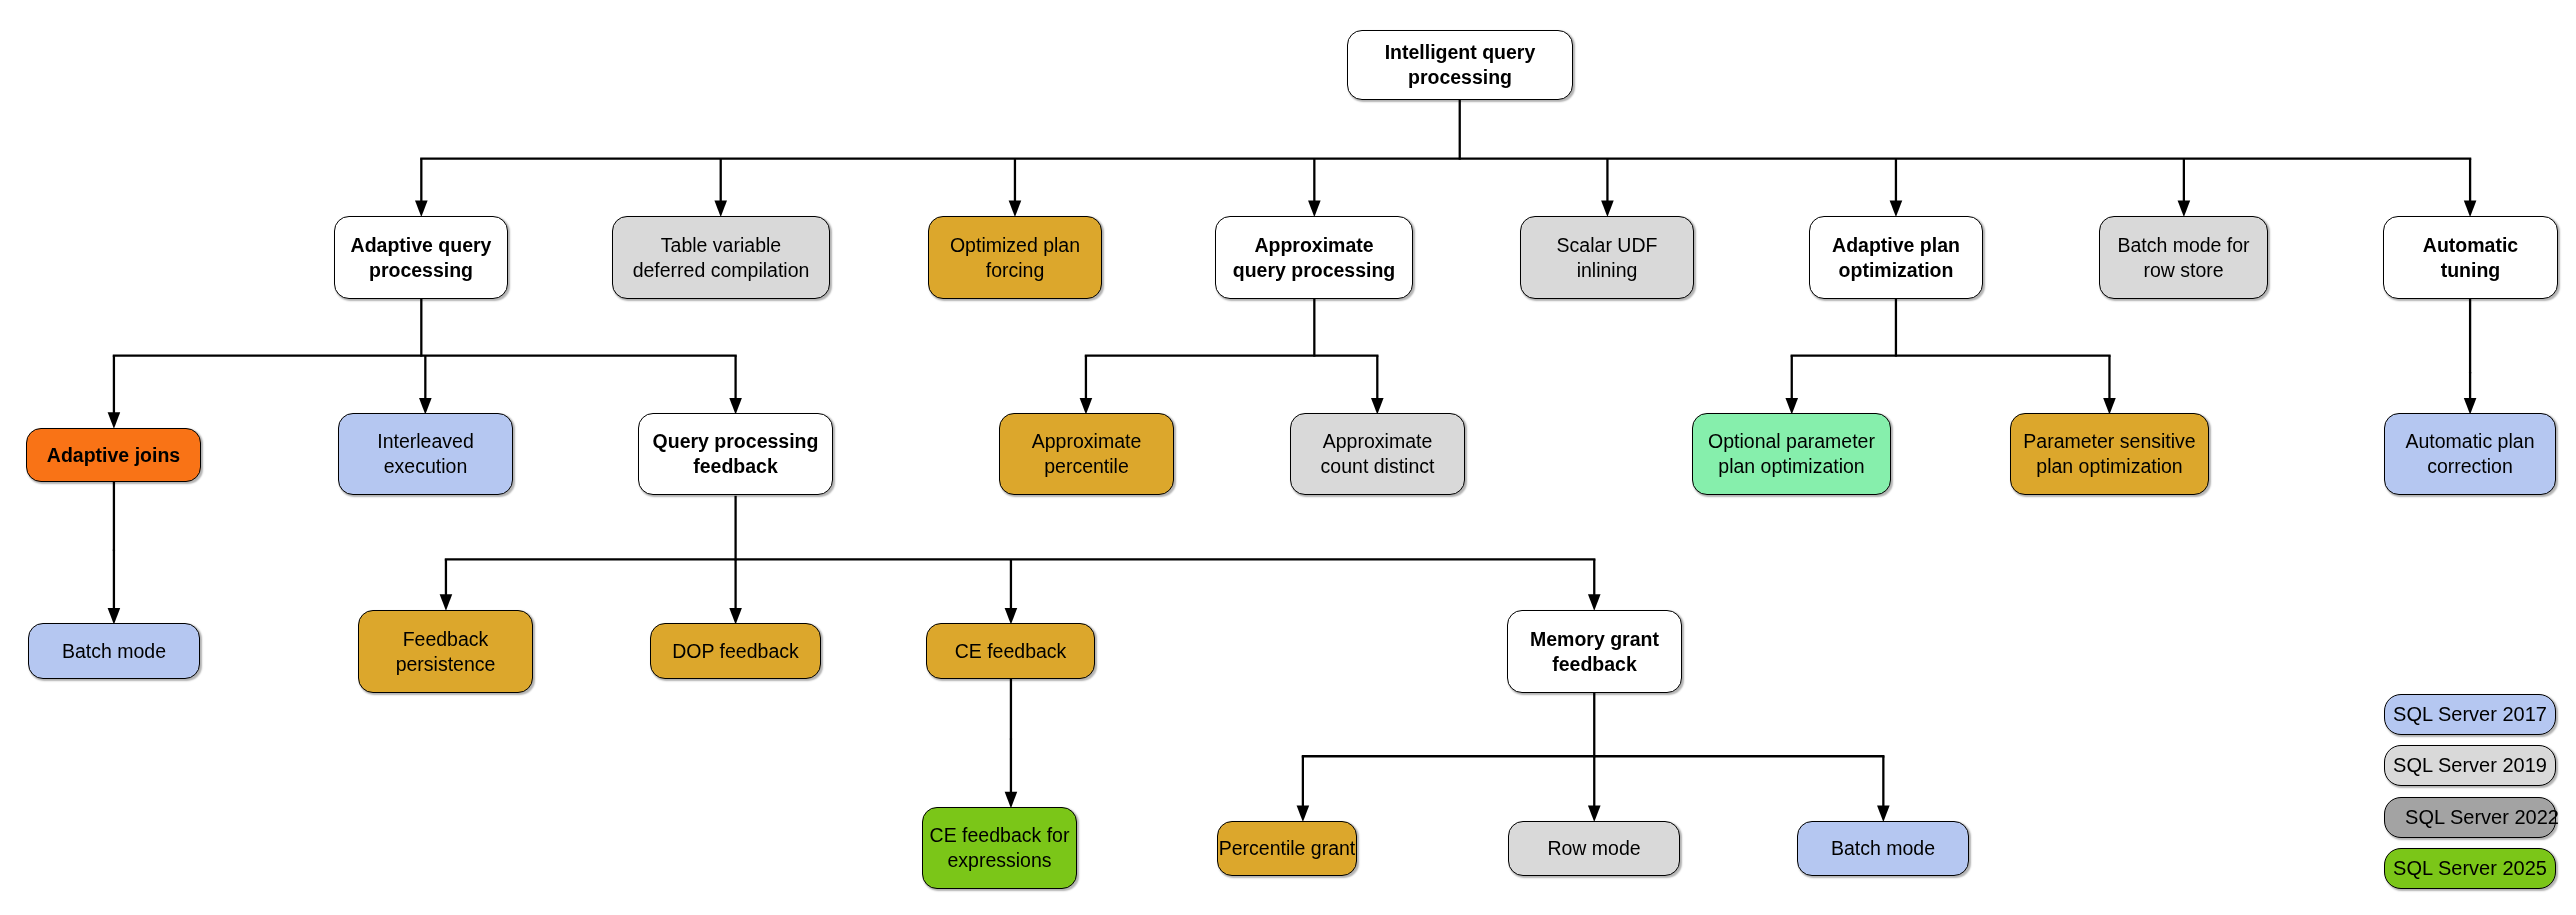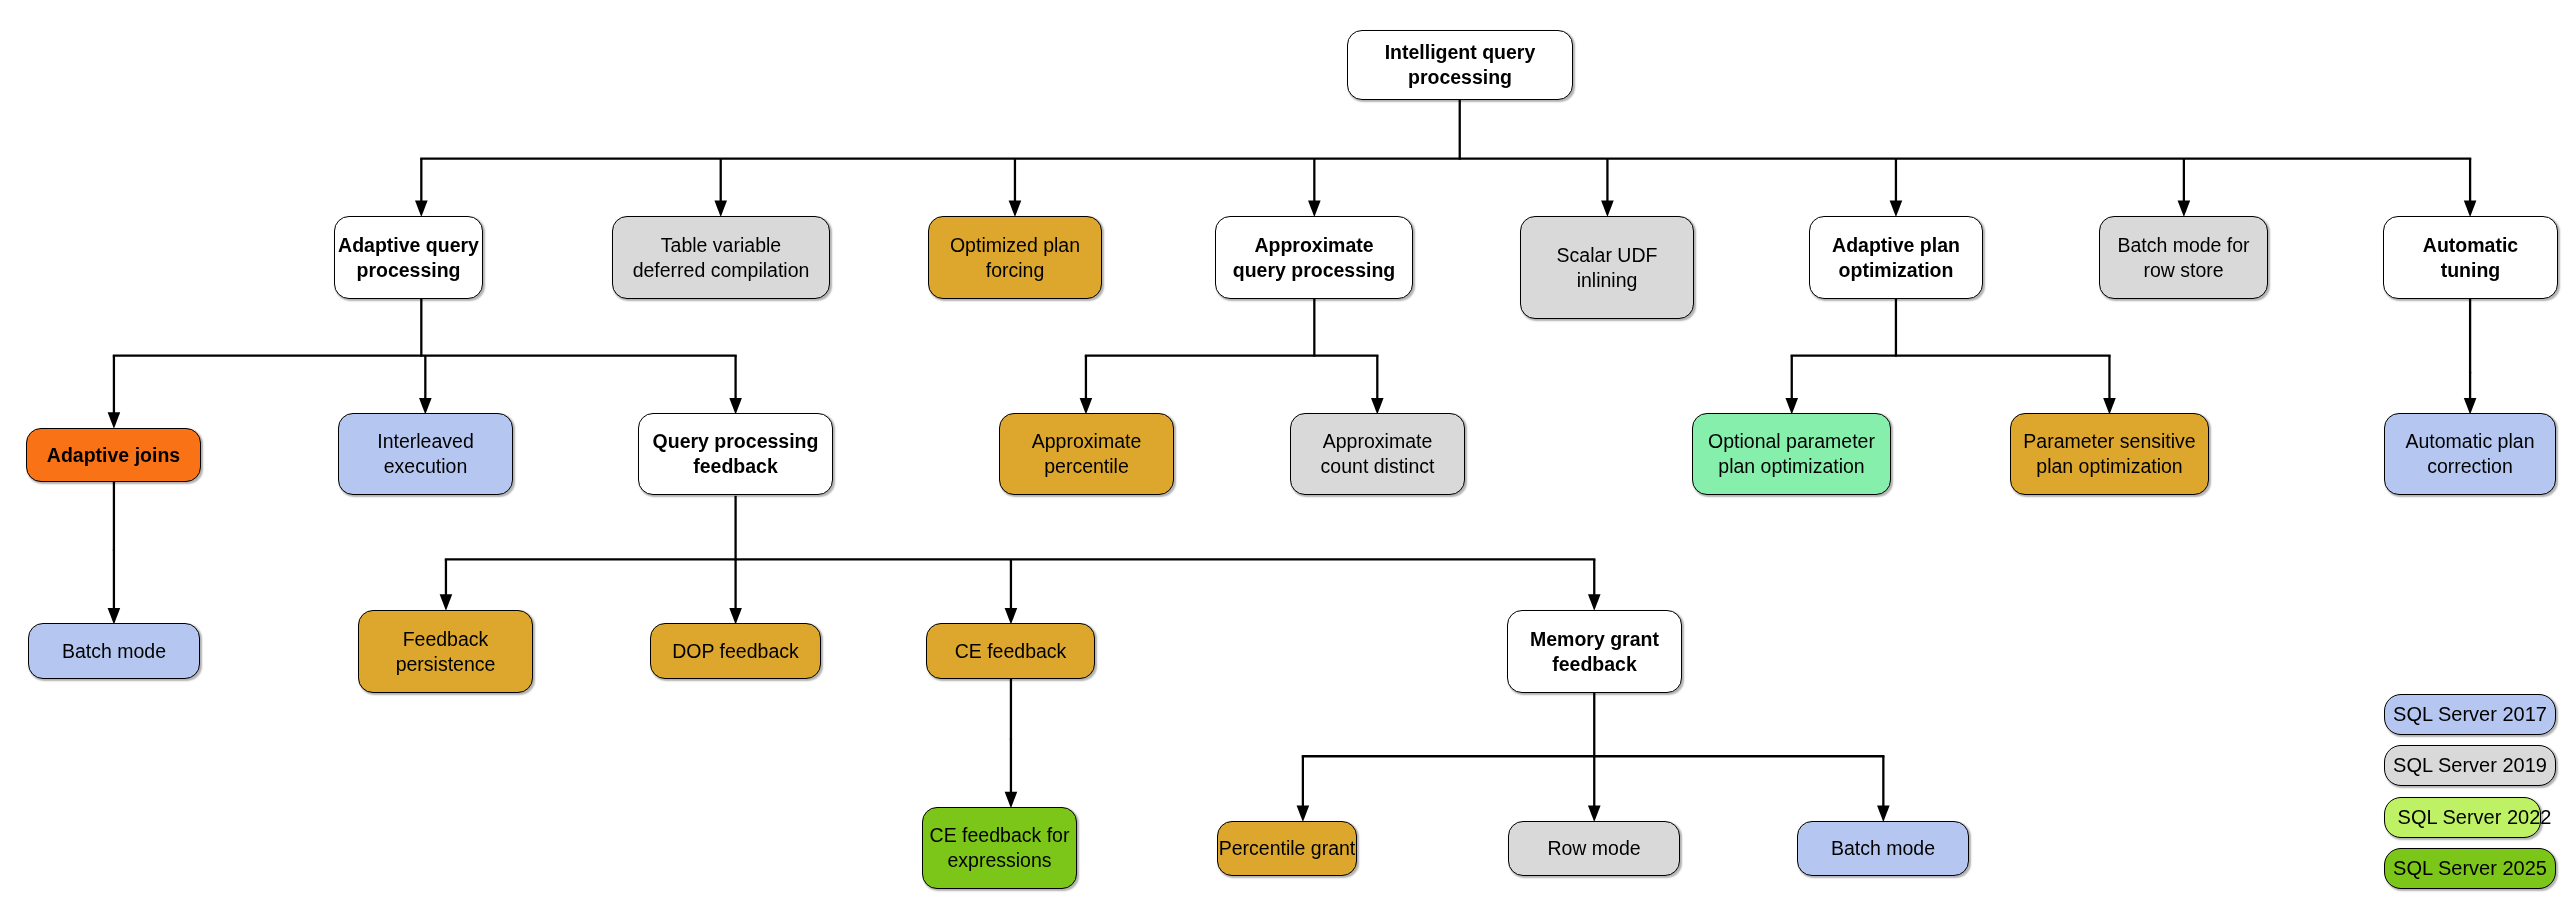--- a/index.html
+++ b/index.html
@@ -94,37 +94,37 @@
       <line x1="2785" y1="1321" x2="2785" y2="1414" stroke="#000000" stroke-width="4"></line>
       <polygon points="2774,1407 2796,1407 2785,1436" fill="#000000"></polygon>
       <line x1="3290" y1="1321" x2="3290" y2="1414" stroke="#000000" stroke-width="4"></line>
       <polygon points="3279,1407 3301,1407 3290,1436" fill="#000000"></polygon>
     </svg>
   <div id="nodes-layer">
       <div class="node bold" style="left: 1347px; top: 30px; width: 226px; height: 70px; background: rgb(255, 255, 255);">
         <div class="line">Intelligent query</div>
         <div class="line">processing</div>
       </div>
-      <div class="node bold" style="left: 334px; top: 216px; width: 149px; height: 83px; background: rgb(255, 255, 255); justify-content: center;">
+      <div class="node bold" style="left: 334px; top: 216px; width: 174px; height: 83px; background: rgb(255, 255, 255); justify-content: center;">
         <div class="line">Adaptive query</div>
         <div class="line">processing</div>
       </div>
       <div class="node" style="left: 612px; top: 216px; width: 218px; height: 83px; background: rgb(217, 217, 217);">
         <div class="line">Table variable</div>
         <div class="line">deferred compilation</div>
       </div>
       <div class="node" style="left: 928px; top: 216px; width: 174px; height: 83px; background: rgb(220, 167, 44);">
         <div class="line">Optimized plan</div>
         <div class="line">forcing</div>
       </div>
       <div class="node bold" style="left: 1215px; top: 216px; width: 198px; height: 83px; background: rgb(255, 255, 255);">
         <div class="line">Approximate</div>
         <div class="line">query processing</div>
       </div>
-      <div class="node" style="left: 1520px; top: 216px; width: 174px; height: 103px; background: rgb(217, 217, 217);">
+      <div class="node" style="left: 1520px; top: 216px; width: 174px; height: 83px; background: rgb(217, 217, 217);">
         <div class="line">Scalar UDF</div>
         <div class="line">inlining</div>
       </div>
       <div class="node bold" style="left: 1809px; top: 216px; width: 174px; height: 83px; background: rgb(255, 255, 255);">
         <div class="line">Adaptive plan</div>
         <div class="line">optimization</div>
       </div>
       <div class="node" style="left: 2099px; top: 216px; width: 169px; height: 83px; background: rgb(217, 217, 217);">
         <div class="line">Batch mode for</div>
         <div class="line">row store</div>
@@ -191,17 +191,17 @@
       <div class="node" style="left: 1508px; top: 821px; width: 172px; height: 55px; background: rgb(217, 217, 217);">
         <div class="line">Row mode</div>
       </div>
       <div class="node" style="left: 1797px; top: 821px; width: 172px; height: 55px; background: rgb(181, 199, 241);">
         <div class="line">Batch mode</div>
       </div>
     </div>
   <div id="legend">
       <div class="legend-item" style="left: 2384px; top: 694px; width: 172px; height: 41px; background: rgb(181, 199, 241);">SQL Server 2017</div>
       <div class="legend-item" style="left: 2384px; top: 745px; width: 172px; height: 41px; background: rgb(217, 217, 217);">SQL Server 2019</div>
-      <div class="legend-item" style="left: 2384px; top: 797px; width: 157px; height: 41px; background: #bef264; padding-left: 24px;">SQL Server 2022</div>
+      <div class="legend-item" style="left: 2384px; top: 797px; width: 172px; height: 41px; background: #a3a3a3; padding-left: 24px;">SQL Server 2022</div>
       <div class="legend-item" style="left: 2384px; top: 848px; width: 172px; height: 41px; background: rgb(123, 198, 24);">SQL Server 2025</div>
     </div>
 </div>
 
 
 </body></html>

